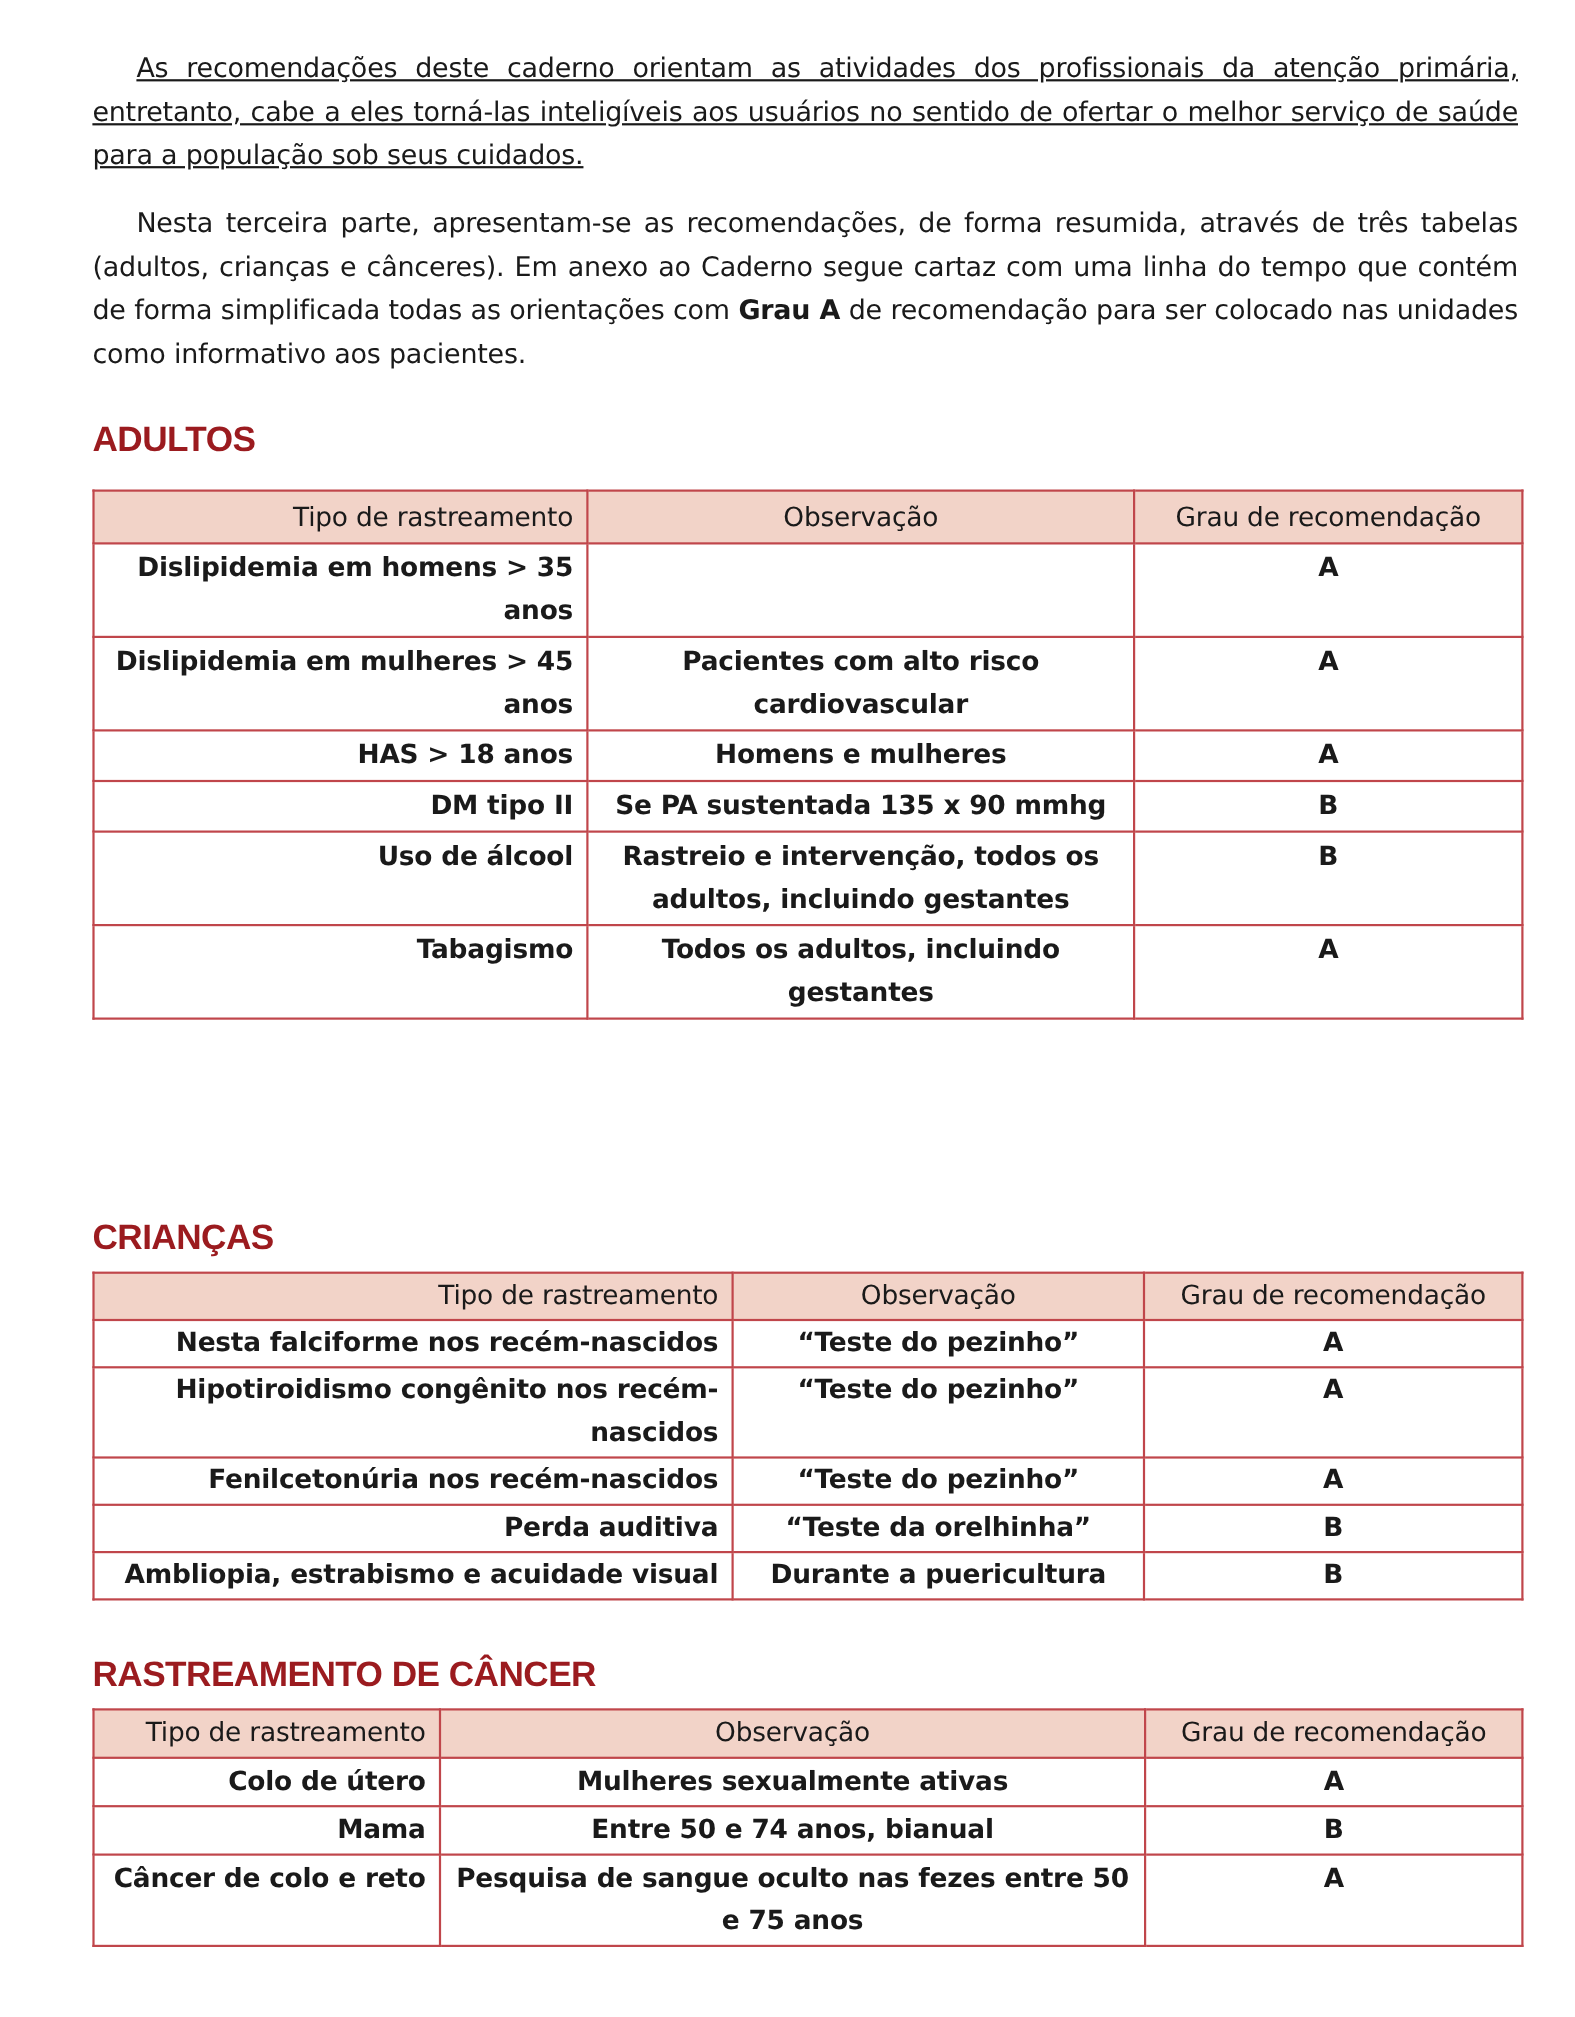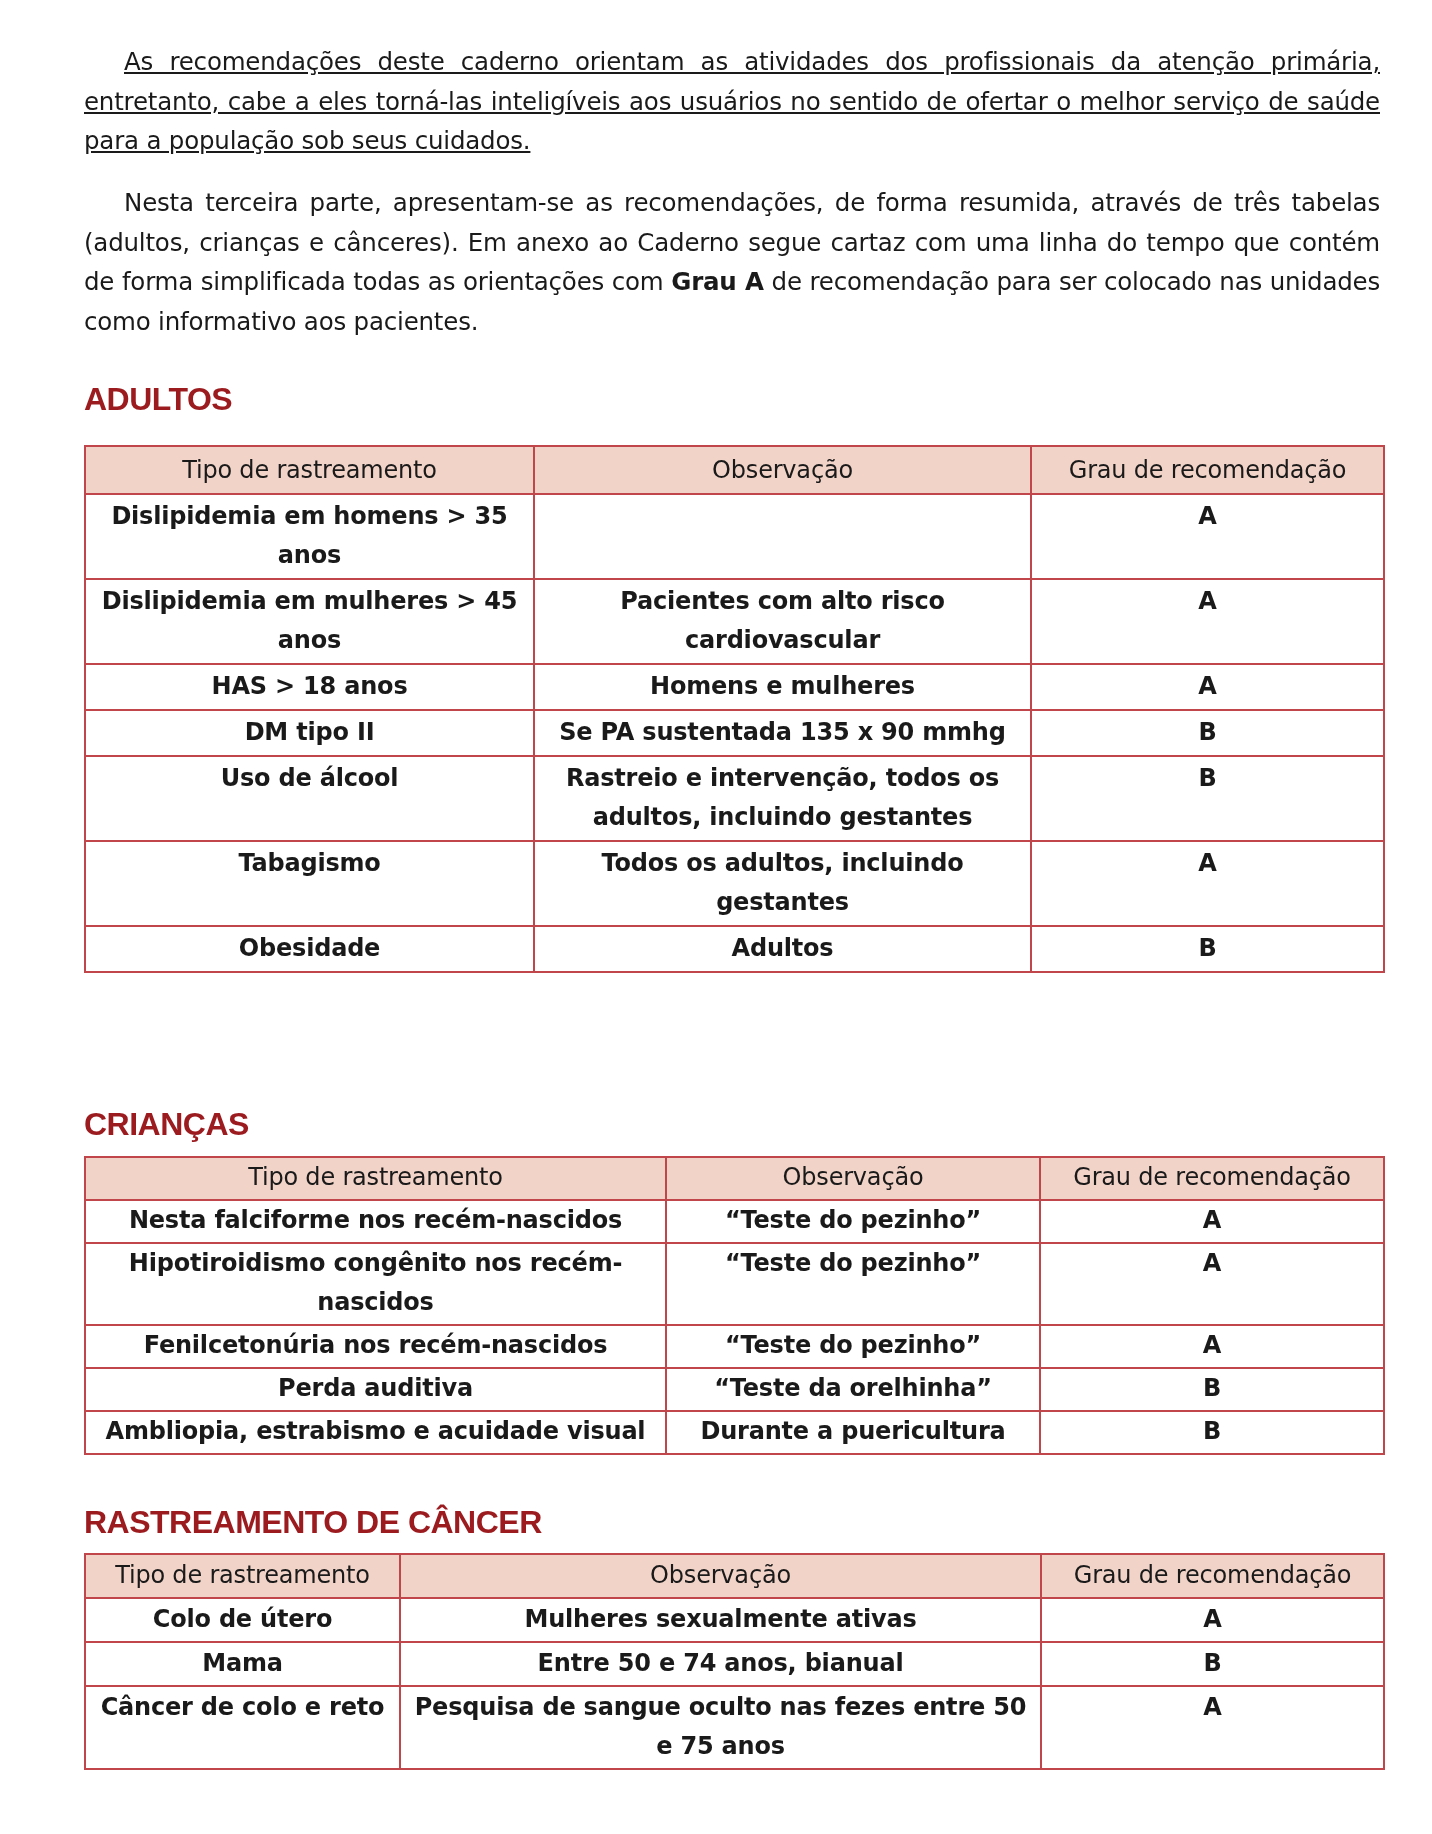--- a/index.html
+++ b/index.html
@@ -26,21 +26,21 @@
   table.grid {
     position: absolute; left: 84px; width: 1299px;
     border-collapse: collapse; table-layout: fixed;
     font-size: 24px; line-height: 39px; letter-spacing: -0.2px;
   }
   table.grid th, table.grid td {
     border: 2px solid #c0464b; padding: 2px 12px 3px 12px;
     vertical-align: top; text-align: center; font-weight: bold;
   }
   table.grid th { background: #f2d3c8; color: #1a1a1a; font-weight: 500; }
-  table.grid th.c1, table.grid td.c1 { text-align: center; margin-left: 36px; }
+  table.grid th.c1, table.grid td.c1 { text-align: right; margin-left: 36px; }
   #t-adultos { top: 445px; }
   #t-adultos th { height: 46px; vertical-align: middle; padding-top: 0; padding-bottom: 0; }
   #t-criancas { top: 1156px; }
   #t-criancas th, #t-criancas td { padding-top: 0; padding-bottom: 2px; }
   #t-criancas th { height: 38px; }
   #t-cancer { top: 1553px; }
   #t-cancer th, #t-cancer td { padding-top: 1px; padding-bottom: 2px; }
   #t-cancer th { height: 38px; }
 </style>
 </head>
@@ -86,25 +86,20 @@
       </tr>
       <tr>
         <td class="c1">Uso de álcool</td>
         <td class="c2">Rastreio e intervenção, todos os adultos, incluindo gestantes</td>
         <td class="c3">B</td>
       </tr>
       <tr>
         <td class="c1">Tabagismo</td>
         <td class="c2">Todos os adultos, incluindo gestantes</td>
         <td class="c3">A</td>
-      </tr>
-      <tr>
-        <td class="c1">Obesidade</td>
-        <td class="c2">Adultos</td>
-        <td class="c3">B</td>
       </tr>
     </tbody>
 </table>
 
 <h2 class="heading" id="h-criancas">CRIANÇAS</h2>
 <table class="grid" id="t-criancas">
   <colgroup>
       <col style="width:581px">
       <col style="width:374px">
       <col style="width:344px">

